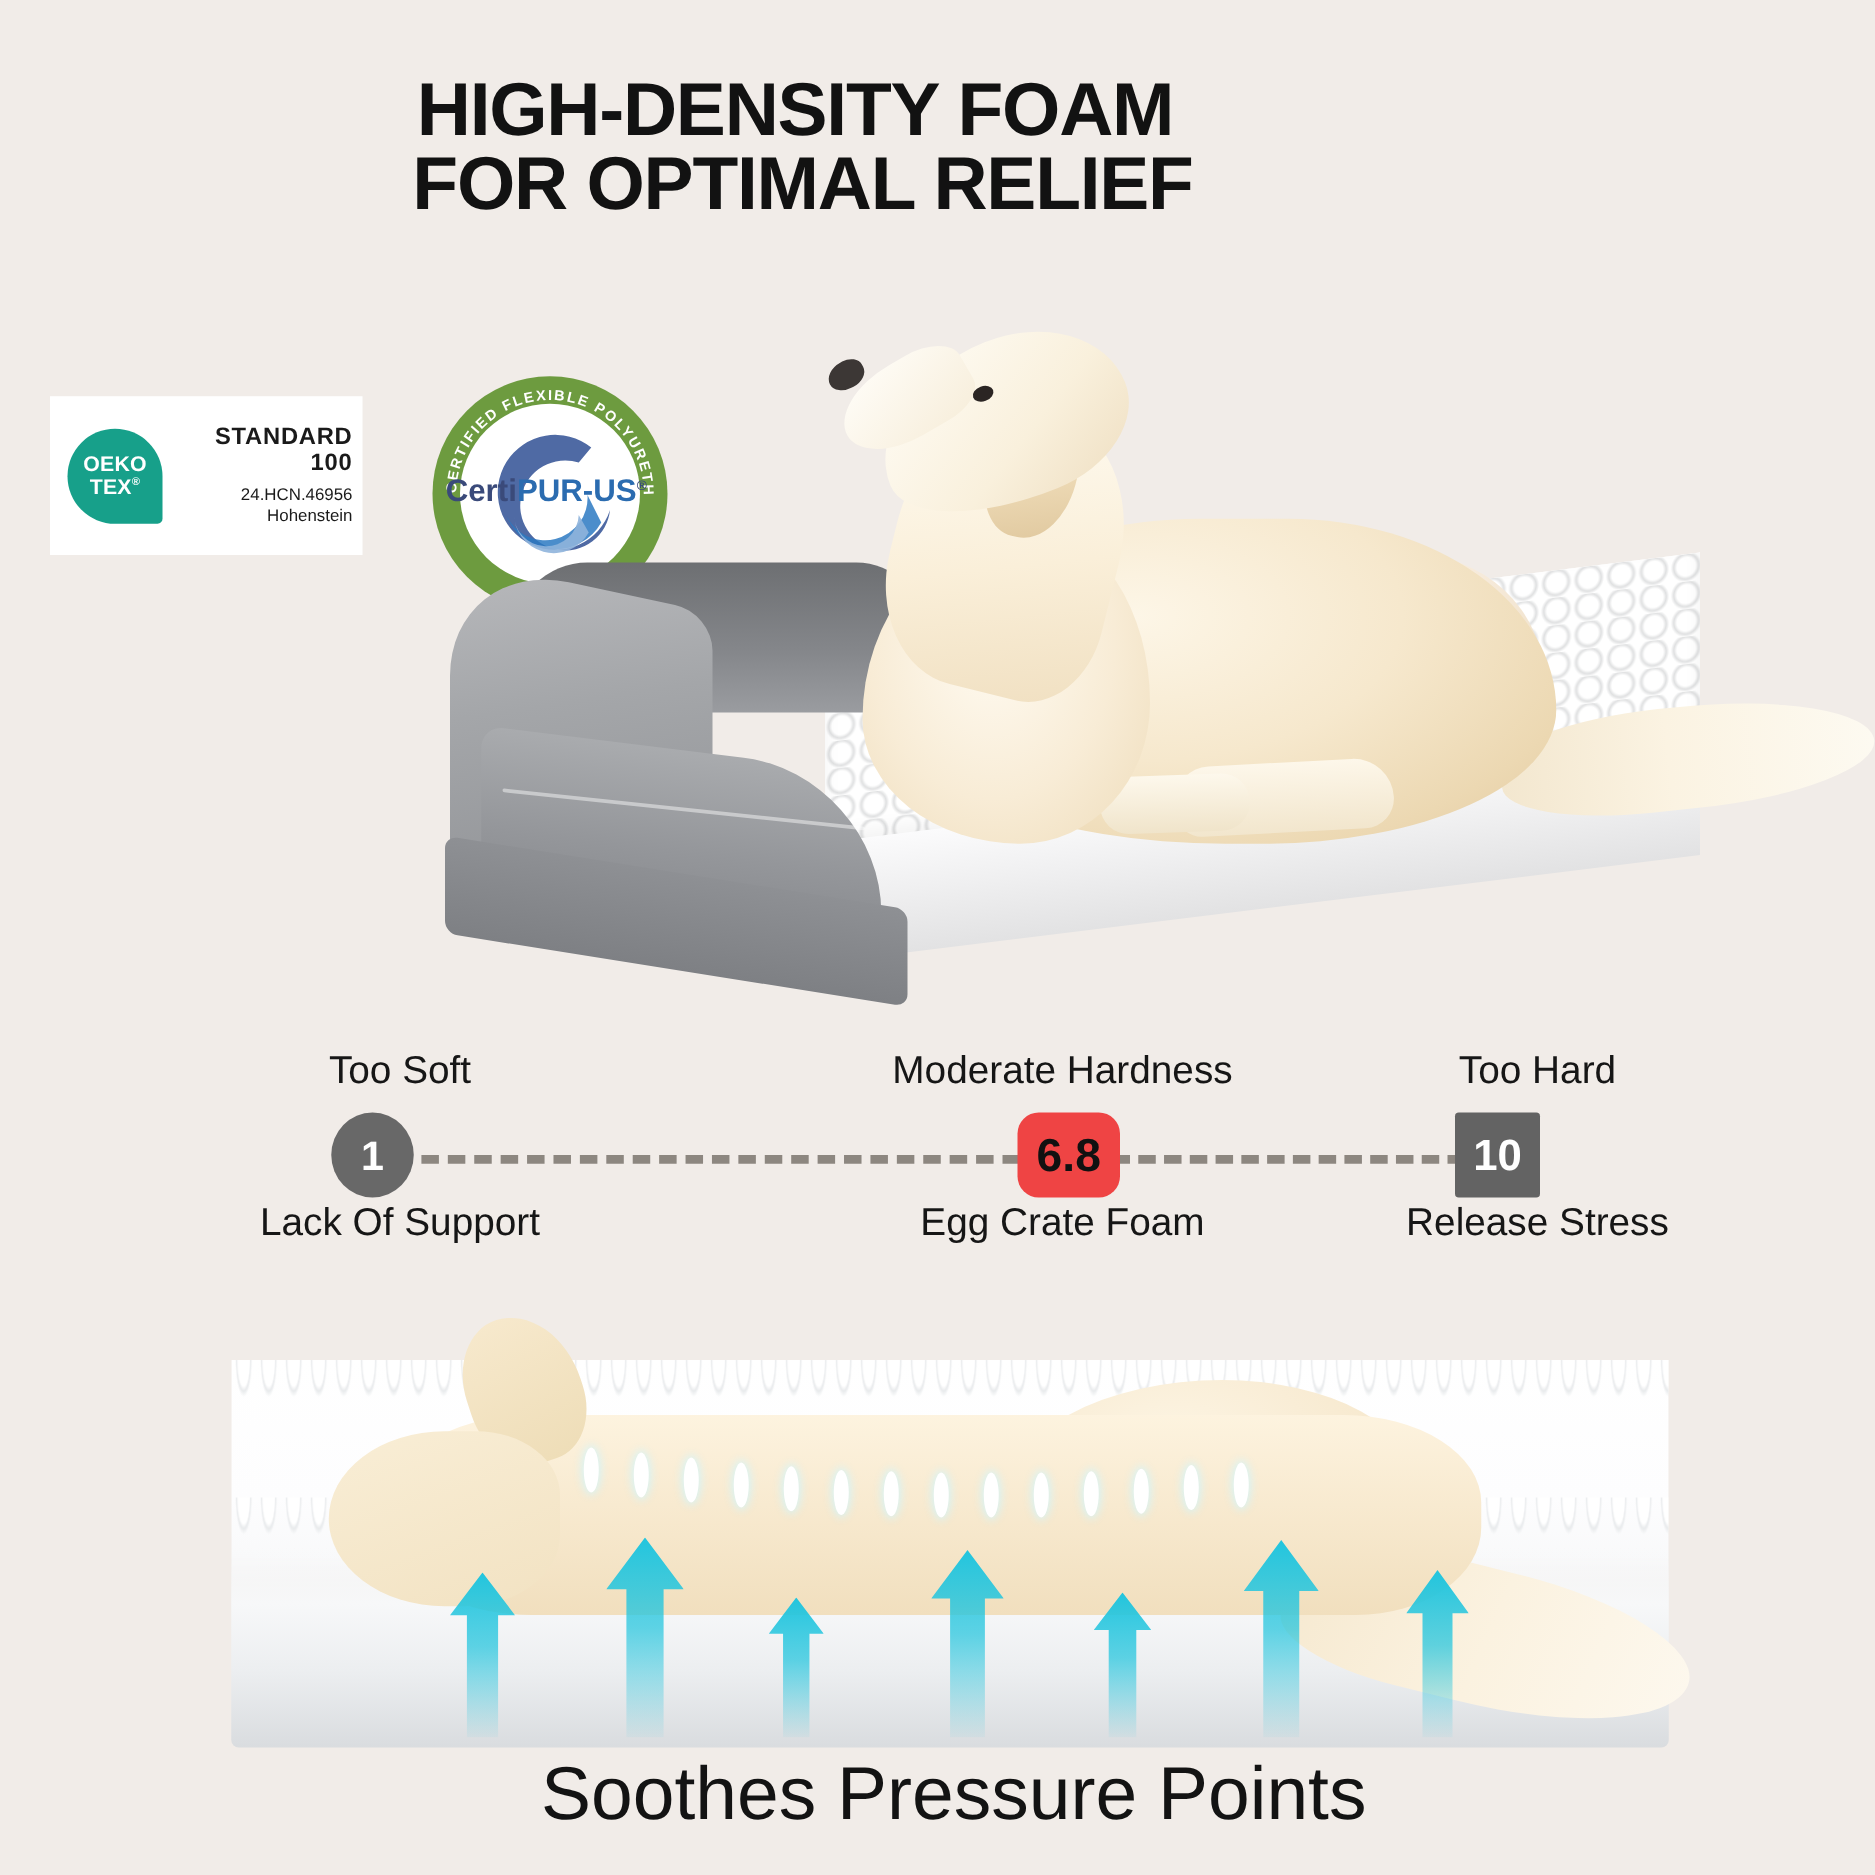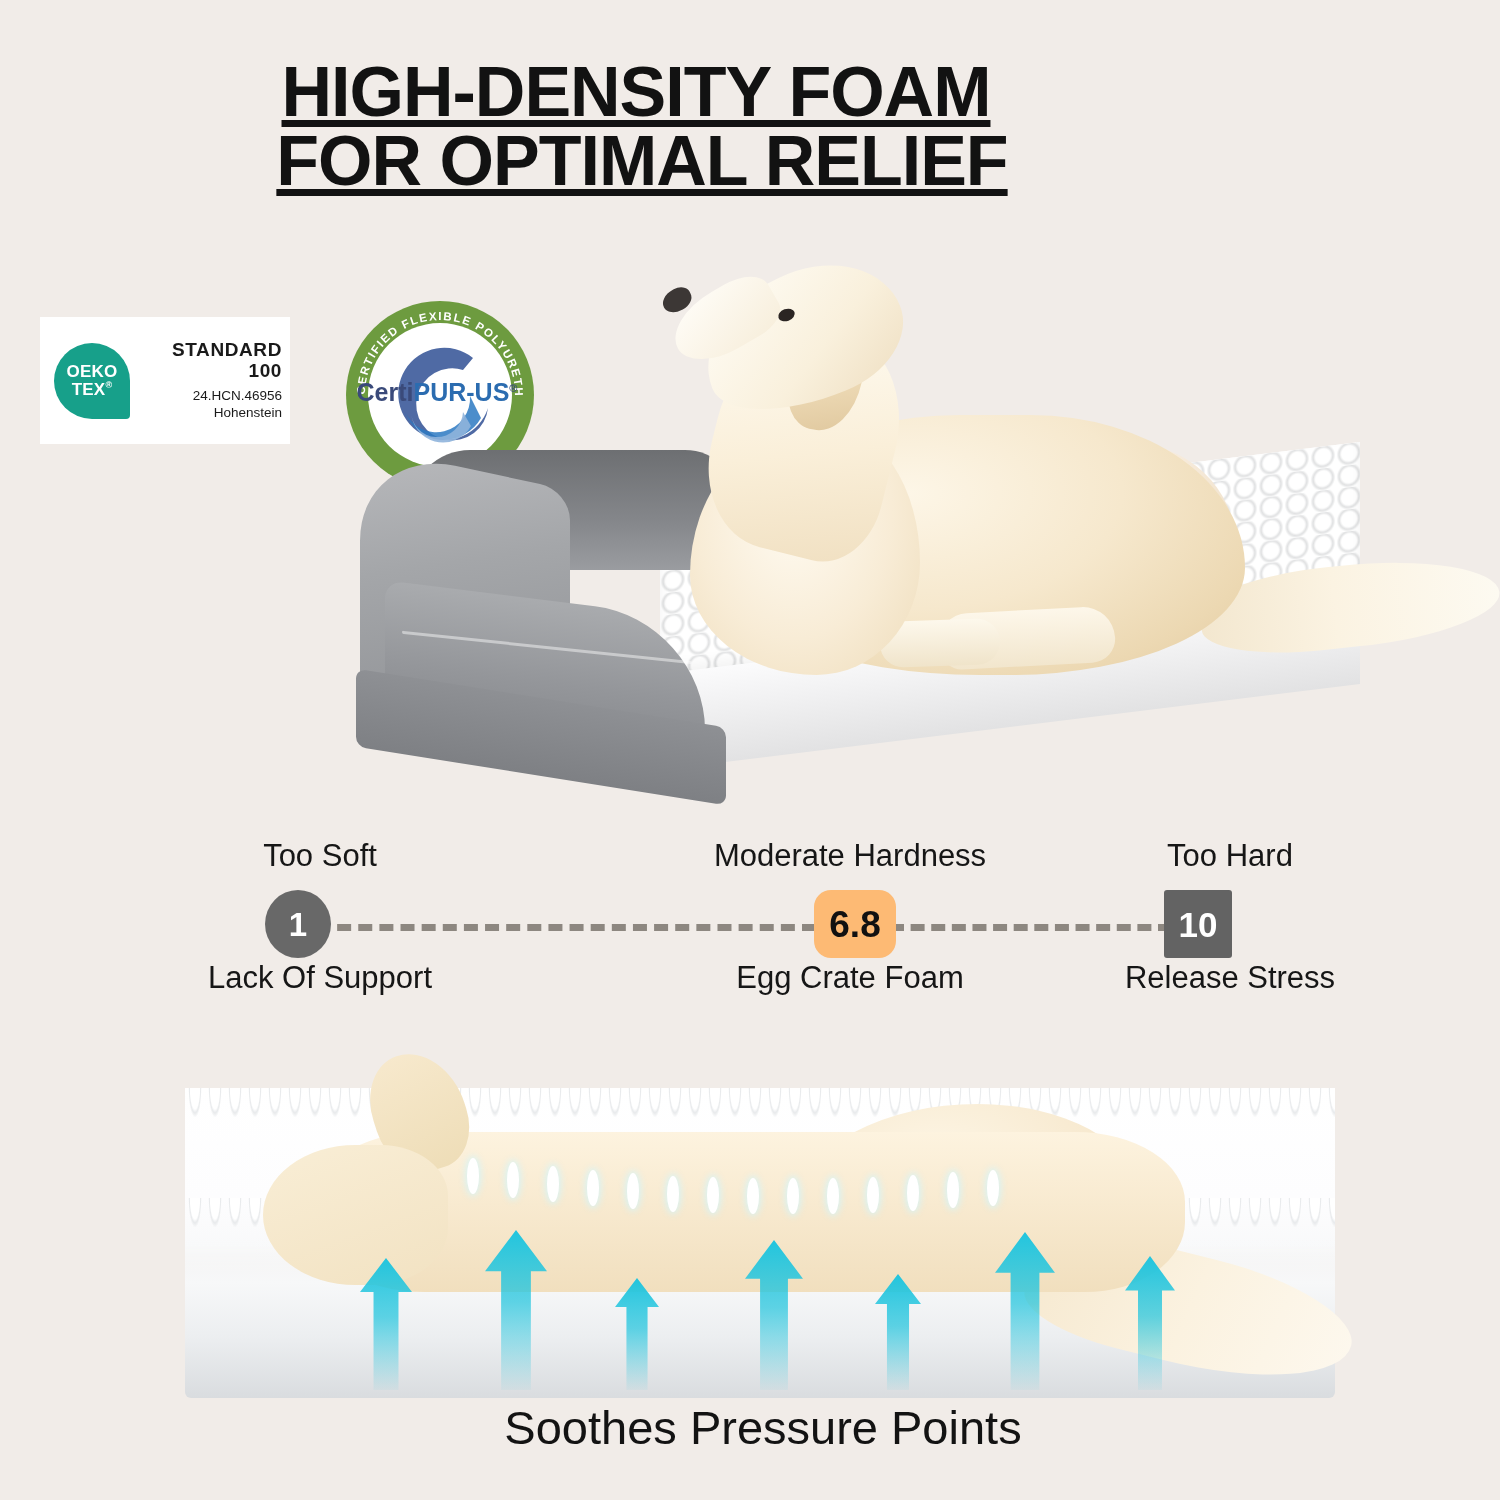--- a/index.html
+++ b/index.html
@@ -9,24 +9,23 @@
     font-family:"Liberation Sans", sans-serif;
     color:#111;
     overflow:hidden;
     position:relative;
   }
 
   
   .headline{
     position:absolute; left:0; top:58px; width:1272px;
     text-align:center;
-    font-size:70px; line-height:0.99;
+    font-size:60px; line-height:0.99;
     font-weight:700; letter-spacing:-1px;
     color:#121212;
-    text-decoration:underline;
   }
   .headline .l2{ display:block;padding-left:12px; }
 
   
   .badges{ position:absolute; left:40px; top:300px; width:480px; height:180px; }
 
   .oeko{
     position:absolute; left:0; top:17px;
     width:250px; height:127px;
     background:#fff;
@@ -198,21 +197,21 @@
     position:absolute; top:0; height:68px;
     display:flex; align-items:center; justify-content:center;
     font-weight:700; line-height:1;
   }
   .mk-1{
     left:265px; width:66px; border-radius:50%;
     background:#686868; color:#fff; font-size:33px;
   }
   .mk-68{
     left:814px; width:82px; border-radius:17px;
-    background:#fdba74; color:#111; font-size:37px;
+    background:#ef4444; color:#111; font-size:37px;
   }
   .mk-10{
     left:1164px; width:68px; border-radius:3px;
     background:#636363; color:#ffffff; font-size:35px;
   }
 
   
   .scene-bot{
     position:absolute; left:185px; top:1040px; width:1150px; height:345px;
   }
@@ -268,21 +267,21 @@
     background:#ffffff;
     box-shadow:0 0 7px 2px rgba(210,245,250,.85);
   }
 
   .arrows{ position:absolute; left:0; top:150px; width:1150px; height:200px; }
   .arrow{ position:absolute; bottom:0; }
   .arrow svg{ display:block; }
 
   .caption{
     position:absolute; left:0; top:1400px; width:1500px;
-    text-align:center; font-size:47px; font-weight:400; color:#131313;padding-left:26px;
+    text-align:center; font-size:60px; font-weight:400; color:#131313;padding-left:26px;
   }
 </style>
 </head>
 <body>
 
 <div class="headline">
   <span class="l1">HIGH-DENSITY FOAM</span>
   <span class="l2">FOR OPTIMAL RELIEF</span>
 </div>
 

